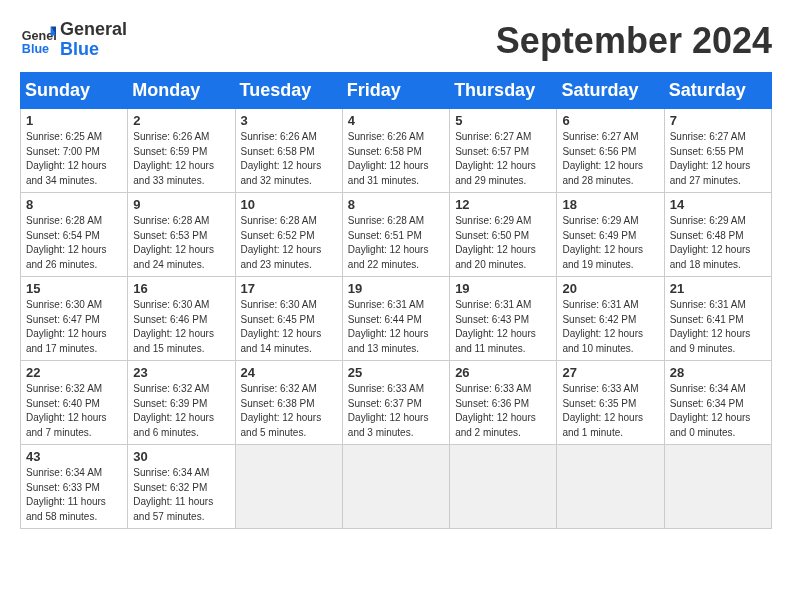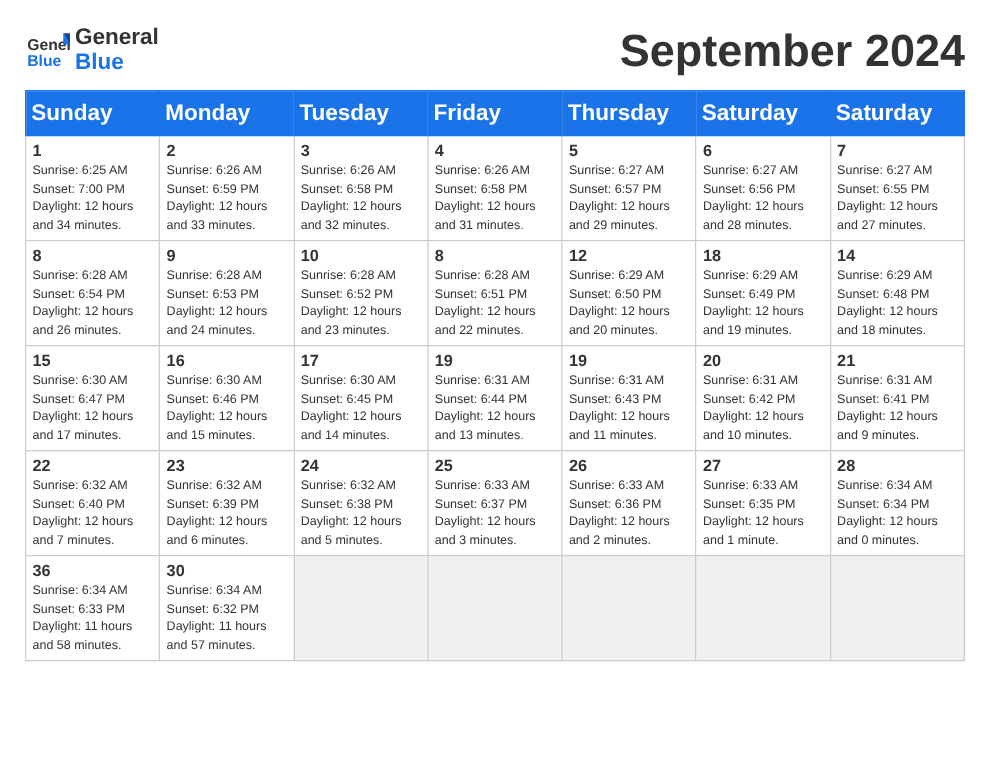--- a/index.html
+++ b/index.html
@@ -339,21 +339,21 @@
         <span class="day-num">28</span>
         <div class="day-info">
           Sunrise: 6:34 AM<br>
           Sunset: 6:34 PM<br>
           Daylight: 12 hours and 0 minutes.
         </div>
       </td>
       </tr>
       <tr class="week-row">
         <td>
-        <span class="day-num">36</span>
+        <span class="day-num">43</span>
         <div class="day-info">
           Sunrise: 6:34 AM<br>
           Sunset: 6:33 PM<br>
           Daylight: 11 hours and 58 minutes.
         </div>
       </td>
         <td>
         <span class="day-num">30</span>
         <div class="day-info">
           Sunrise: 6:34 AM<br>

